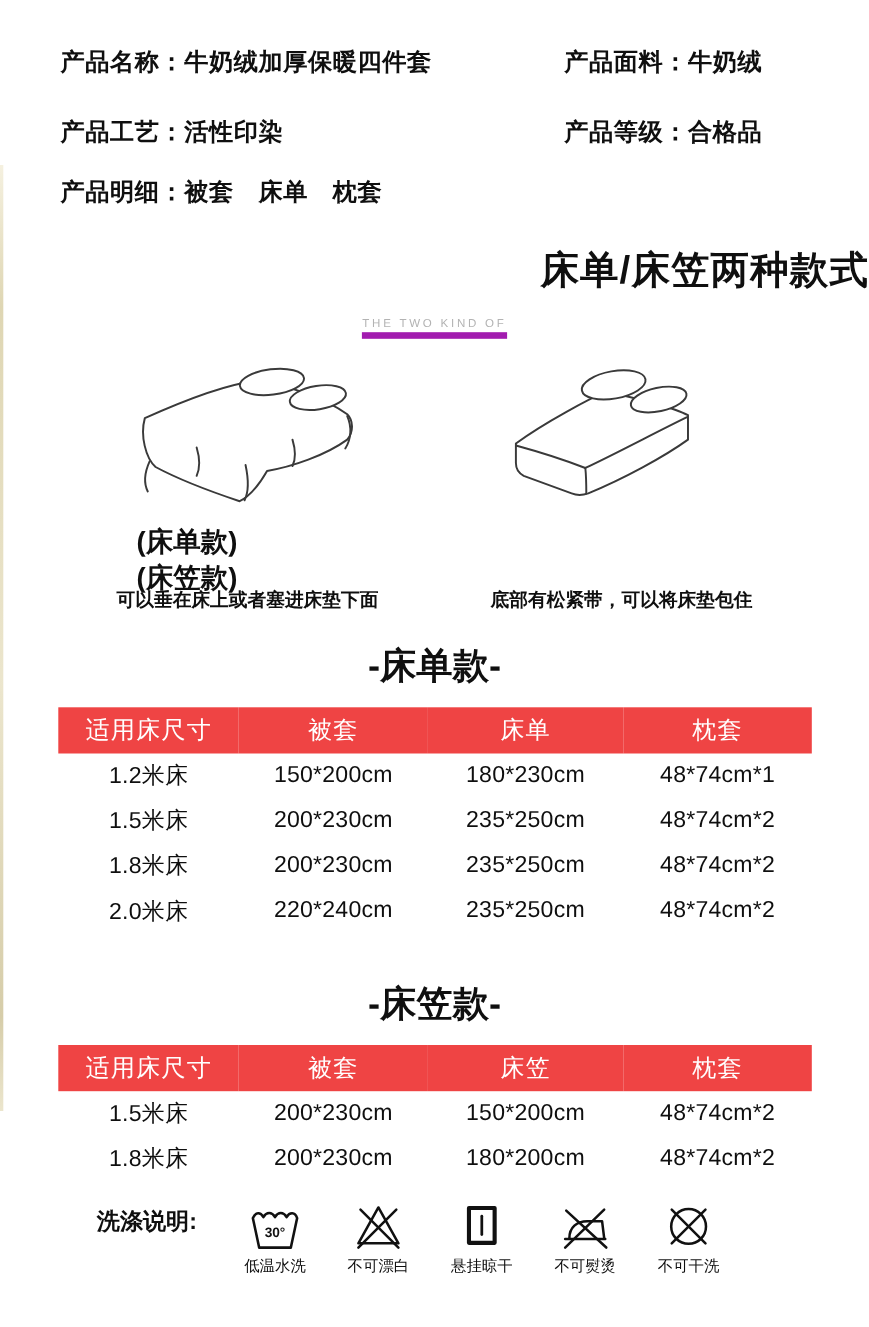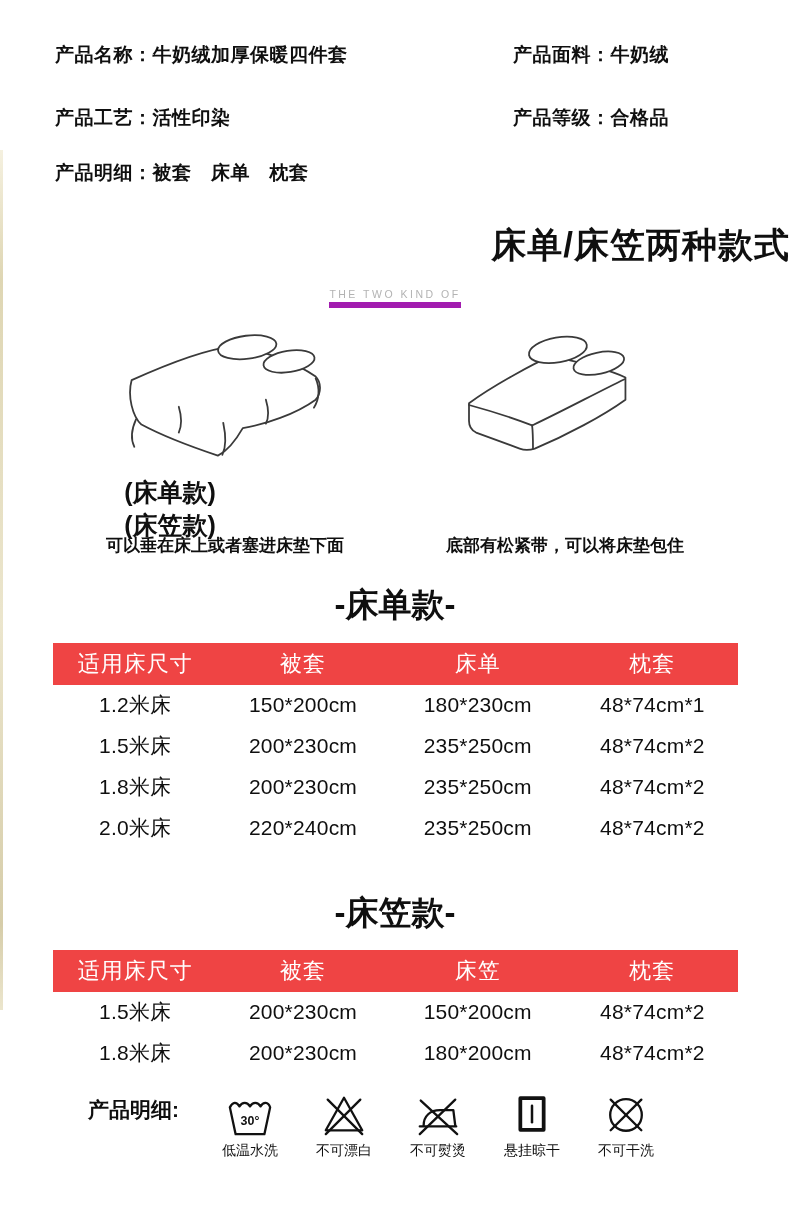--- a/index.html
+++ b/index.html
@@ -5,21 +5,21 @@
   html,body{margin:0;padding:0;background:#fff;}
   .page{
     position:relative;width:790px;height:1206px;background:#ffffff;overflow:hidden;
     font-family:"Liberation Sans","DejaVu Sans",sans-serif;color:#0f0f0f;
   }
   
   .edge-strip{position:absolute;left:0;top:150px;width:3px;height:860px;
     background:linear-gradient(#f3eeda,#d9cfa6 15%,#e8e1c4 55%,#cfc49a 90%,#e8e1c4);opacity:.85;}
 
   
-  .info-row{position:absolute;left:55px;width:700px;font-size:19px;font-weight:600;
+  .info-row{position:absolute;left:55px;width:700px;font-size:22px;font-weight:600;
     letter-spacing:.5px;white-space:nowrap;}
   .info-row .right{position:absolute;left:458px;top:0;}
   .r1{top:42px}.r2{top:105px}.r3{top:160px}
 
   
   .hero-title{position:absolute;top:222px;left:0;width:100%;text-align:right;
     font-size:35px;font-weight:700;letter-spacing:1px;}
   .hero-sub{position:absolute;top:284px;left:0;width:100%;text-align:center;}
   .hero-sub span{display:inline-block;font-size:10.5px;letter-spacing:2.5px;color:#b3b3b3;
     border-bottom:6px solid #a21caf;padding-bottom:2px;}
@@ -181,63 +181,63 @@
       <tr>
         <td>1.8米床</td>
         <td>200*230cm</td>
         <td>180*200cm</td>
         <td>48*74cm*2</td>
       </tr>
     </tbody>
   </table>
 
   <div class="washing">
-    <div class="wash-label">产品明细:</div>
+    <div class="wash-label">洗涤说明:</div>
     <div class="wash-items">
       <div class="wash-item">
         <div class="icon">
           <svg class="wicon" width="46" height="44" viewBox="0 0 48 44">
             <path d="M3,13 C6,7 10,7 13,12 C16,7 21,7 24,12 C27,7 32,7 35,12 C38,7 43,7 45,13 L39,41 L9,41 Z"></path>
             <text x="24" y="31" text-anchor="middle">30°</text>
           </svg>
         </div>
         <div class="wlabel">低温水洗</div>
       </div>
       <div class="wash-item">
         <div class="icon">
           <svg class="wicon" width="46" height="48" viewBox="0 0 48 48">
             <path d="M24,7 L43,41 L5,41 Z"></path>
             <line x1="7" y1="9" x2="43" y2="45"></line>
             <line x1="41" y1="9" x2="5" y2="45"></line>
           </svg>
         </div>
         <div class="wlabel">不可漂白</div>
+      </div>
+      <div class="wash-item">
+        <div class="icon">
+          <svg class="wicon" width="40" height="48" viewBox="0 0 48 48">
+            <rect class="thick" x="10" y="5" width="28" height="38"></rect>
+            <line x1="24" y1="14" x2="24" y2="34" stroke-width="3"></line>
+          </svg>
+        </div>
+        <div class="wlabel">悬挂晾干</div>
       </div>
       <div class="wash-item">
         <div class="icon">
           <svg class="wicon" width="46" height="48" viewBox="0 0 48 48">
             <path d="M5,37 L43,37"></path>
             <path d="M9,36 C9,26 16,20 26,20 L40,20 L42,36"></path>
             <line x1="6" y1="10" x2="44" y2="45"></line>
             <line x1="42" y1="9" x2="5" y2="45"></line>
           </svg>
         </div>
         <div class="wlabel">不可熨烫</div>
       </div>
       <div class="wash-item">
         <div class="icon">
-          <svg class="wicon" width="40" height="48" viewBox="0 0 48 48">
-            <rect class="thick" x="10" y="5" width="28" height="38"></rect>
-            <line x1="24" y1="14" x2="24" y2="34" stroke-width="3"></line>
-          </svg>
-        </div>
-        <div class="wlabel">悬挂晾干</div>
-      </div>
-      <div class="wash-item">
-        <div class="icon">
           <svg class="wicon" width="46" height="48" viewBox="0 0 48 48">
             <circle cx="24" cy="25" r="16.5"></circle>
             <line x1="8" y1="9" x2="40" y2="41"></line>
             <line x1="40" y1="9" x2="8" y2="41"></line>
           </svg>
         </div>
         <div class="wlabel">不可干洗</div>
       </div>
     </div>
   </div>

